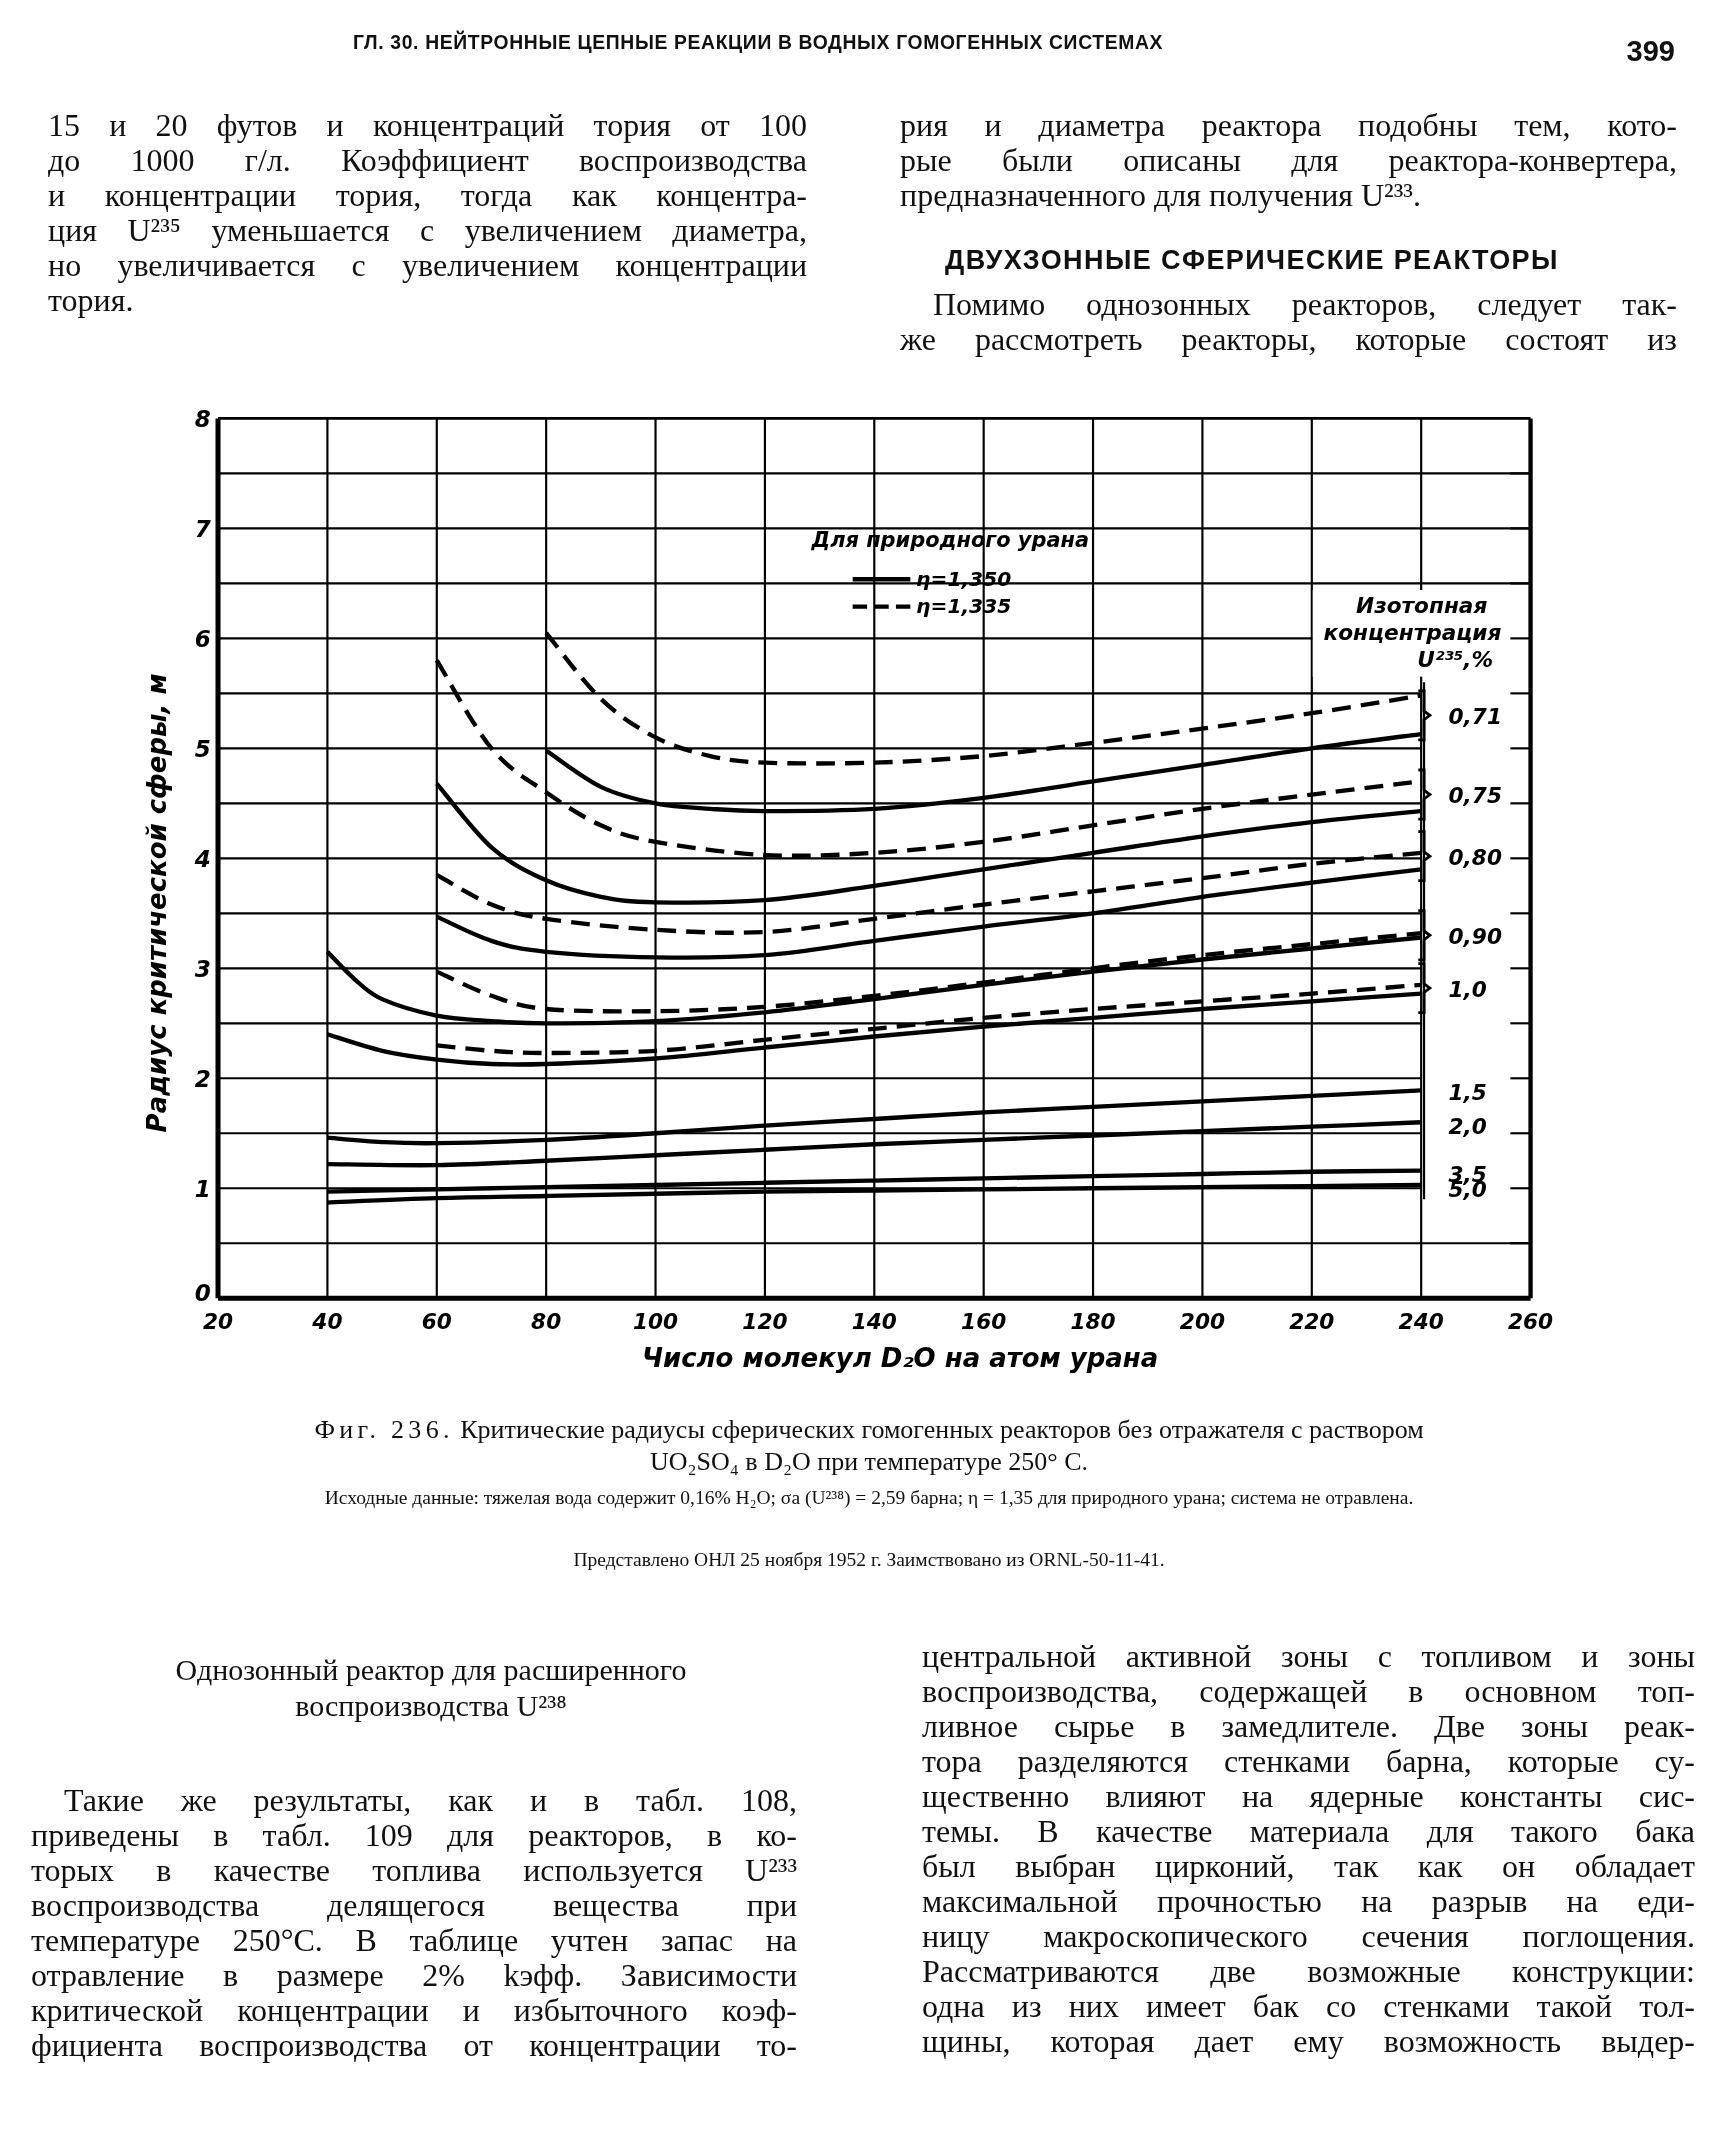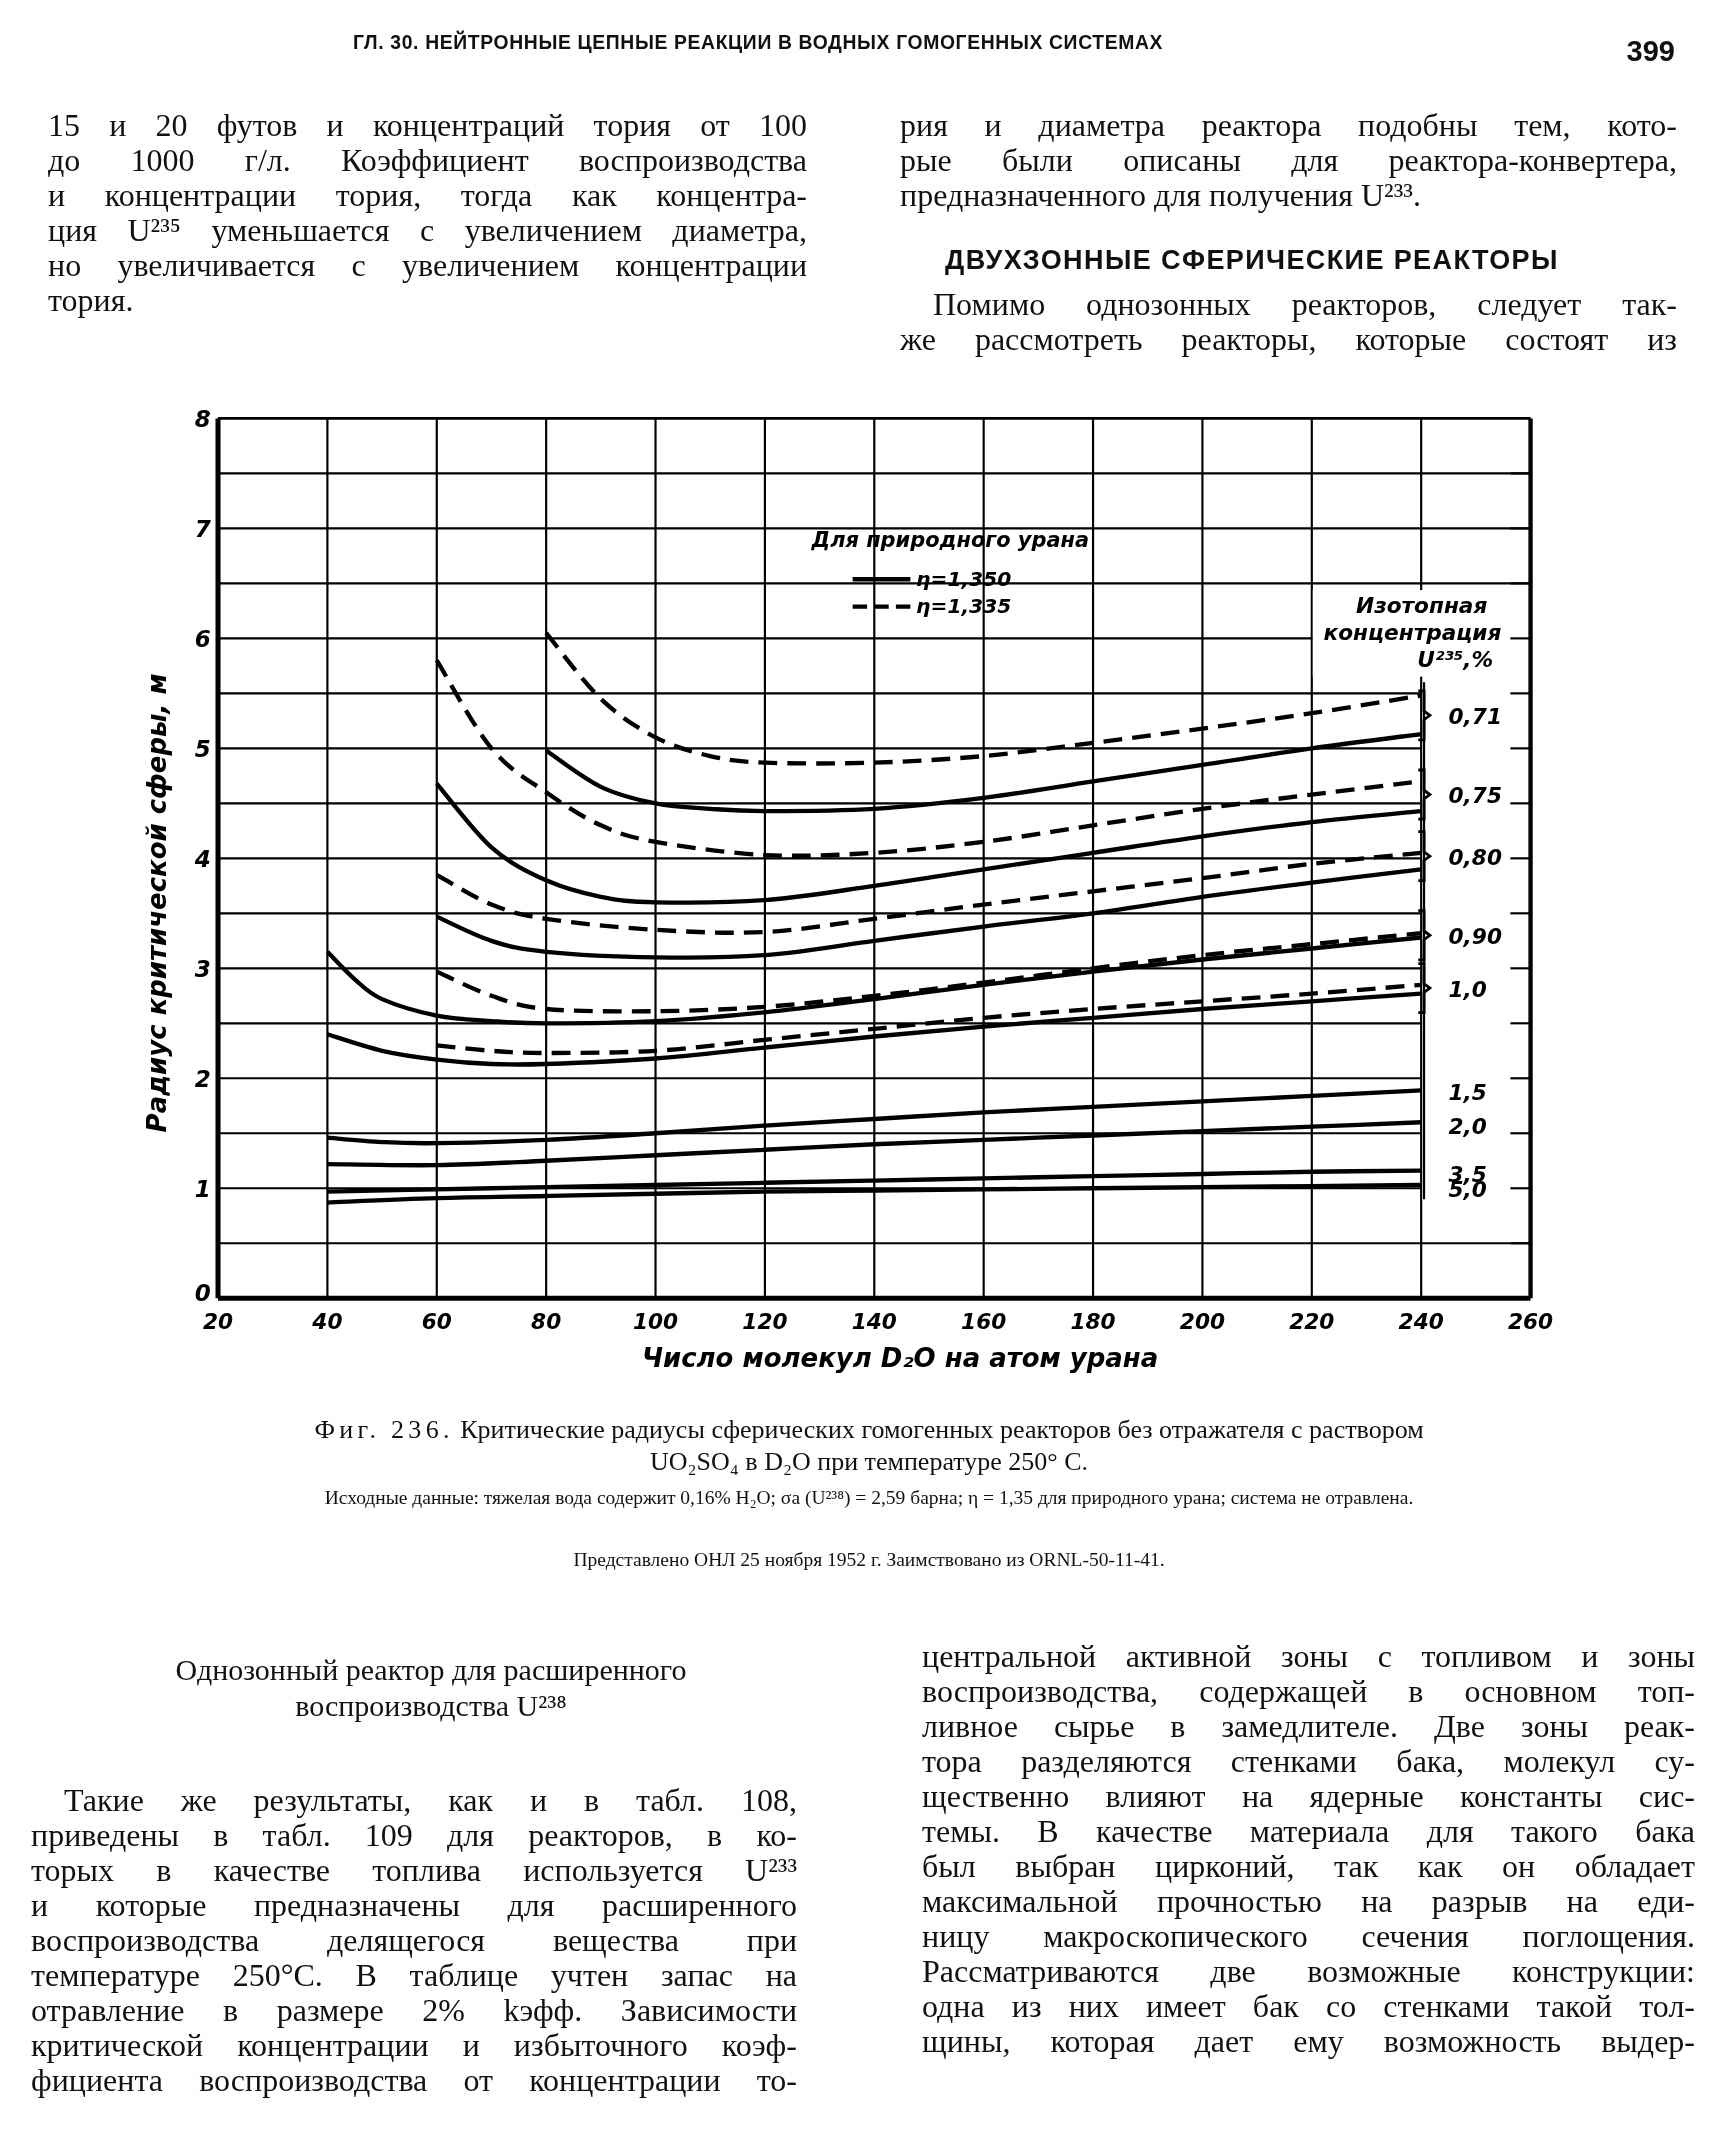--- a/index.html
+++ b/index.html
@@ -203,33 +203,32 @@
 
 <div class="sec-head2">
   <span>Однозонный реактор для расширенного</span><br>
   <span>воспроизводства U²³⁸</span>
 </div>
 
 <div class="col col-bl" style="top:1740px;">
   <span class="line" style="padding-left:33px;box-sizing:border-box;">Такие же результаты, как и в табл. 108,</span>
   <span class="line">приведены в табл. 109 для реакторов, в ко-</span>
   <span class="line">торых в качестве топлива используется U²³³</span>
-  <span class="line">и которые предназначены для расширенного</span>
   <span class="line">воспроизводства делящегося вещества при</span>
   <span class="line">температуре 250°С. В таблице учтен запас на</span>
   <span class="line">отравление в размере 2% kэфф. Зависимости</span>
   <span class="line">критической концентрации и избыточного коэф-</span>
   <span class="line">фициента воспроизводства от концентрации то-</span>
 </div>
 
 <div class="col col-br">
   <span class="line">центральной активной зоны с топливом и зоны</span>
   <span class="line">воспроизводства, содержащей в основном топ-</span>
   <span class="line">ливное сырье в замедлителе. Две зоны реак-</span>
-  <span class="line">тора разделяются стенками бака, молекул су-</span>
+  <span class="line">тора разделяются стенками барна, которые су-</span>
   <span class="line">щественно влияют на ядерные константы сис-</span>
   <span class="line">темы. В качестве материала для такого бака</span>
   <span class="line">был выбран цирконий, так как он обладает</span>
   <span class="line">максимальной прочностью на разрыв на еди-</span>
   <span class="line">ницу макроскопического сечения поглощения.</span>
   <span class="line">Рассматриваются две возможные конструкции:</span>
   <span class="line">одна из них имеет бак со стенками такой тол-</span>
   <span class="line">щины, которая дает ему возможность выдер-</span>
 </div>
 

